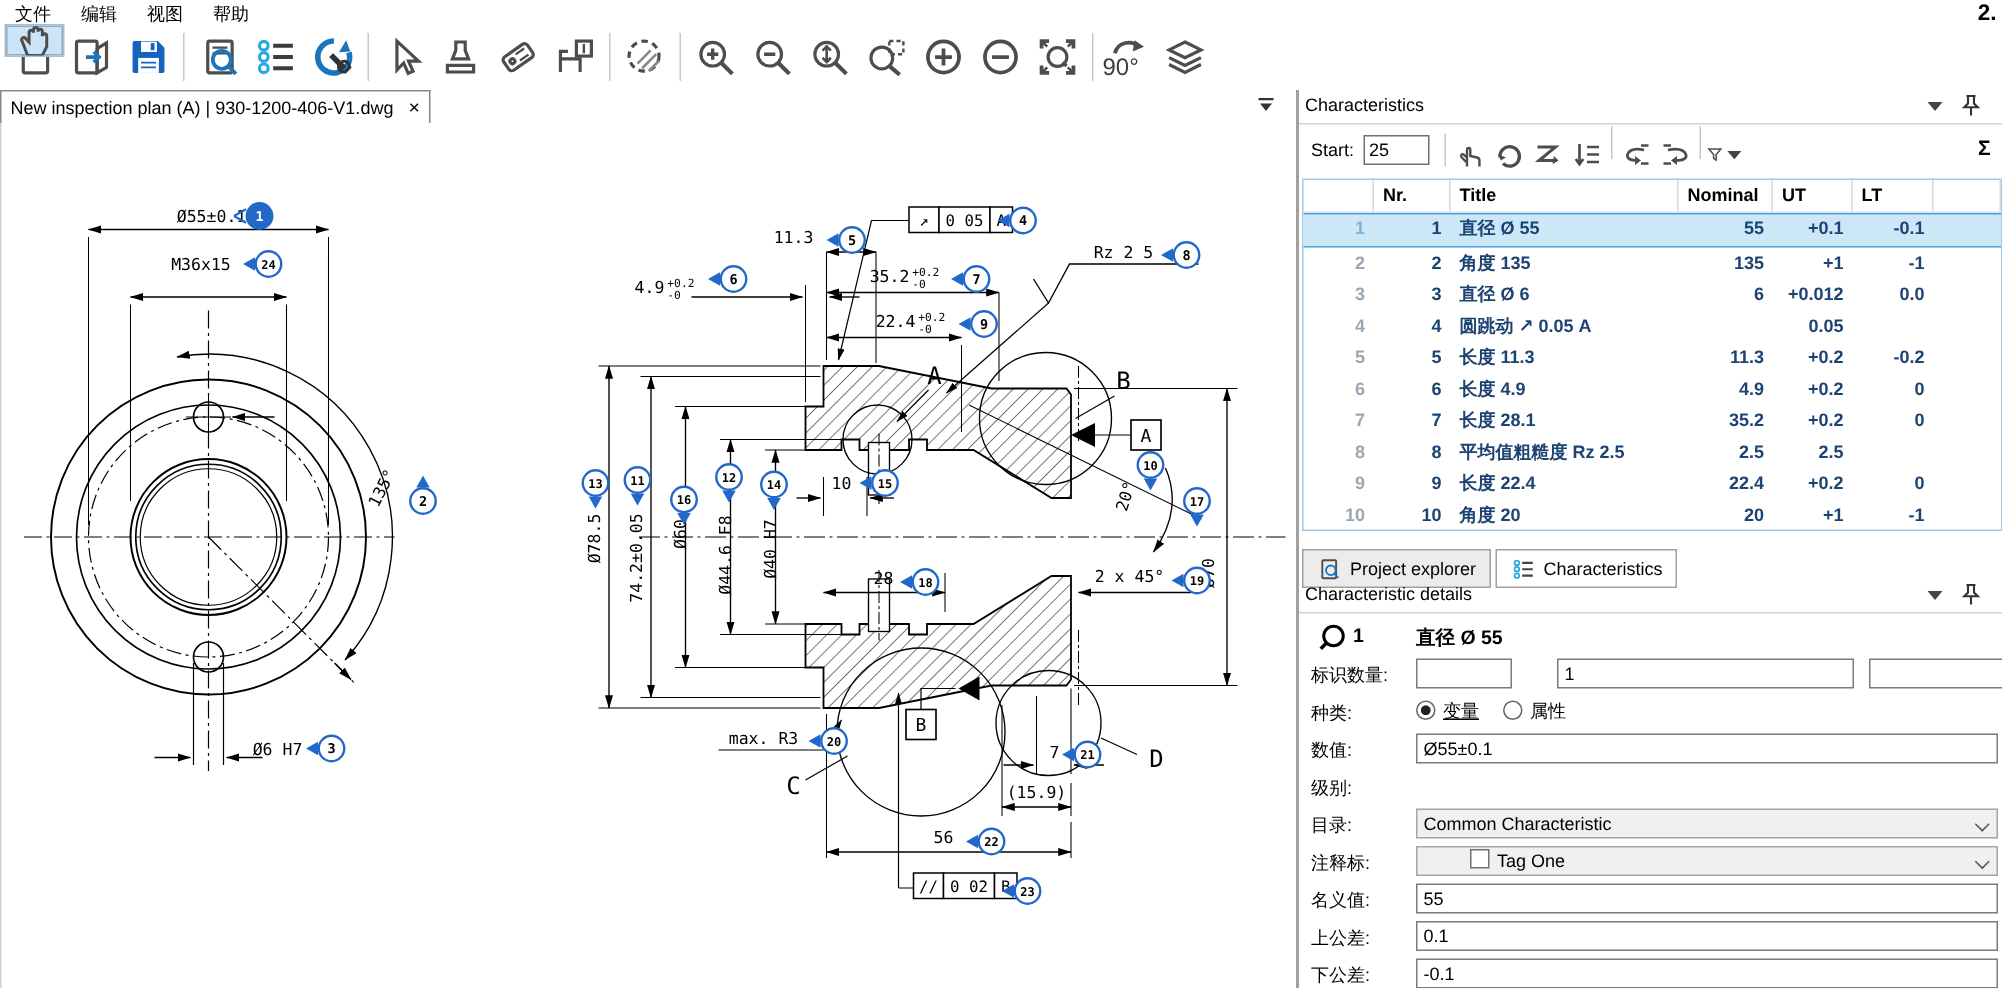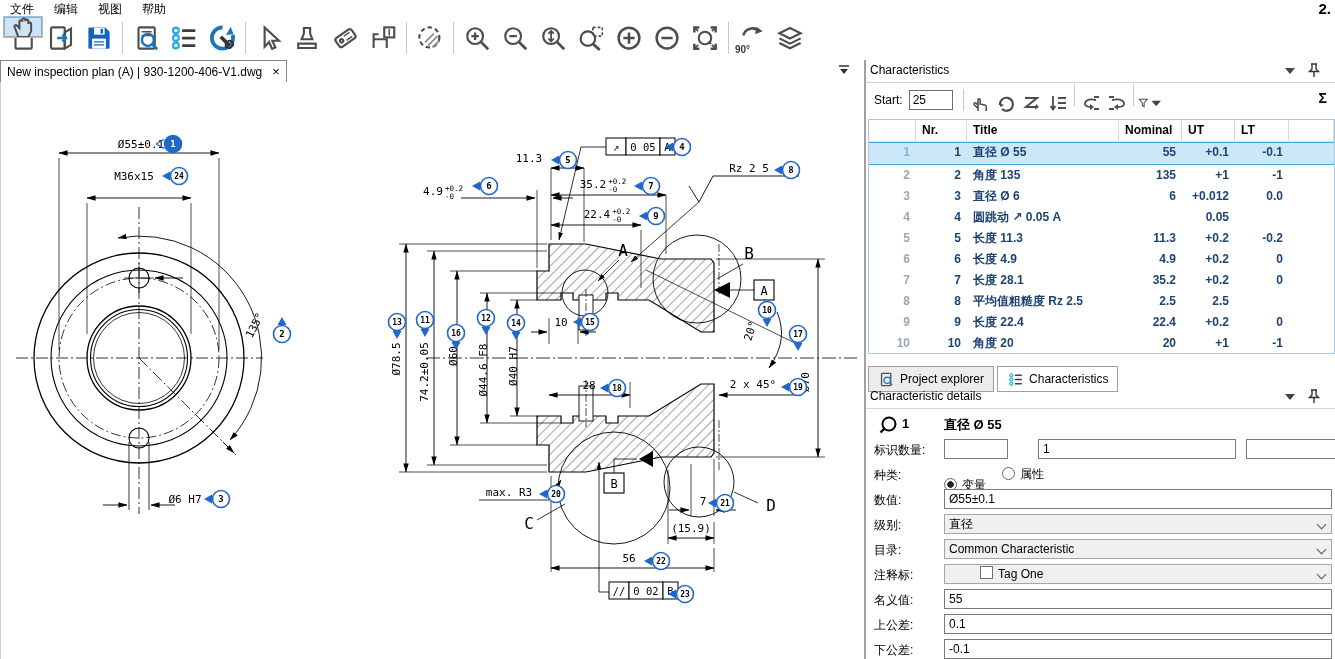--- a/index.html
+++ b/index.html
@@ -9,21 +9,21 @@
   #menubar{position:absolute;left:0;top:0;width:1335px;height:16px;background:#fff;}
   .menu-item{display:inline-block;padding:1px 10px 0 10px;cursor:default;}
   #version{position:absolute;right:4px;top:0;font-weight:bold;font-size:15px;}
   
   #toolbar{position:absolute;left:0;top:16px;width:1335px;height:44px;background:#fff;
            display:flex;align-items:center;padding-left:4px;box-sizing:border-box;}
   .tbtn{position:relative;width:38px;height:38px;display:flex;align-items:center;justify-content:center;flex:0 0 auto;}
   .tbtn.sel{background:#cce4f7;outline:1px solid #92c5e8;}
   .tbtn svg{width:30px;height:30px;}
   .tsep{width:1px;height:32px;background:#c8c8c8;margin:0 4px;flex:0 0 auto;}
-  .tlabel{position:absolute;left:2px;bottom:2px;font-size:10px;font-weight:bold;color:#3c3c3c;}
+  .tlabel{position:absolute;left:2px;bottom:2px;font-size:16px;font-weight:normal;color:#3c3c3c;}
   
   #tabbar{position:absolute;left:0;top:60px;width:864px;height:22px;background:#fff;}
   #doc-tab{position:absolute;left:0;top:0;height:21px;border:1px solid #888;border-bottom:none;
            background:#fff;display:flex;align-items:center;padding:0 6px;}
   #tab-close{margin-left:10px;font-size:13px;cursor:default;}
   #tab-list-btn{position:absolute;right:14px;top:4px;}
   
   #drawing{position:absolute;left:0;top:82px;width:864px;height:577px;background:#fff;border-left:1px solid #d0d0d0;}
   #dwg text{font-family:"DejaVu Sans Mono","Liberation Mono",monospace;}
   
@@ -764,28 +764,27 @@
       <span id="det-title">直径 Ø 55</span>
     </div>
 
     <div id="detform">
         <div class="frow" style="top: 0px;">
           <span class="flabel">标识数量:</span>
           <div class="inp" style="left: 78px; width: 64px;"></div>
           <div class="inp" style="left: 172px; width: 198px;">1</div>
           <div class="inp" style="left: 380px; width: 95px;"></div>
         </div>
-        <div class="frow" style="top: 25px;"><span class="flabel">种类:</span><span class="rad on" style="position: relative; left: 78px; top: 14px; text-decoration: underline;">变量</span><span class="rad" style="position: relative; left: 78px; top: 3px;">属性</span></div>
+        <div class="frow" style="top: 25px;"><span class="flabel">种类:</span><span class="rad on" style="position: relative; left: 78px; top: 3px; text-decoration: underline;">变量</span><span class="rad" style="position: relative; left: 78px; top: 3px;">属性</span></div>
         <div class="frow" style="top: 50px;">
           <span class="flabel">数值:</span>
           <div class="inp" style="left: 78px; width: 388px;">Ø55±0.1</div>
         </div>
         <div class="frow" style="top: 75px; padding-left: 44px;">
           <span class="flabel">级别:</span>
-          <div class="sel" style="left: 78px; width: 388px;"><span>直径</span><span class="chev"></span></div>
         </div>
         <div class="frow" style="top: 100px;">
           <span class="flabel">目录:</span>
           <div class="sel" style="left: 78px; width: 388px;"><span>Common Characteristic</span><span class="chev"></span></div>
         </div>
         <div class="frow" style="top: 125px;">
           <span class="flabel">注释标:</span>
           <div class="sel" style="left: 78px; width: 388px; padding-left: 35px;"><span class="cbox"></span><span>Tag One</span><span class="chev"></span></div>
         </div>
         <div class="frow" style="top: 150px;">

